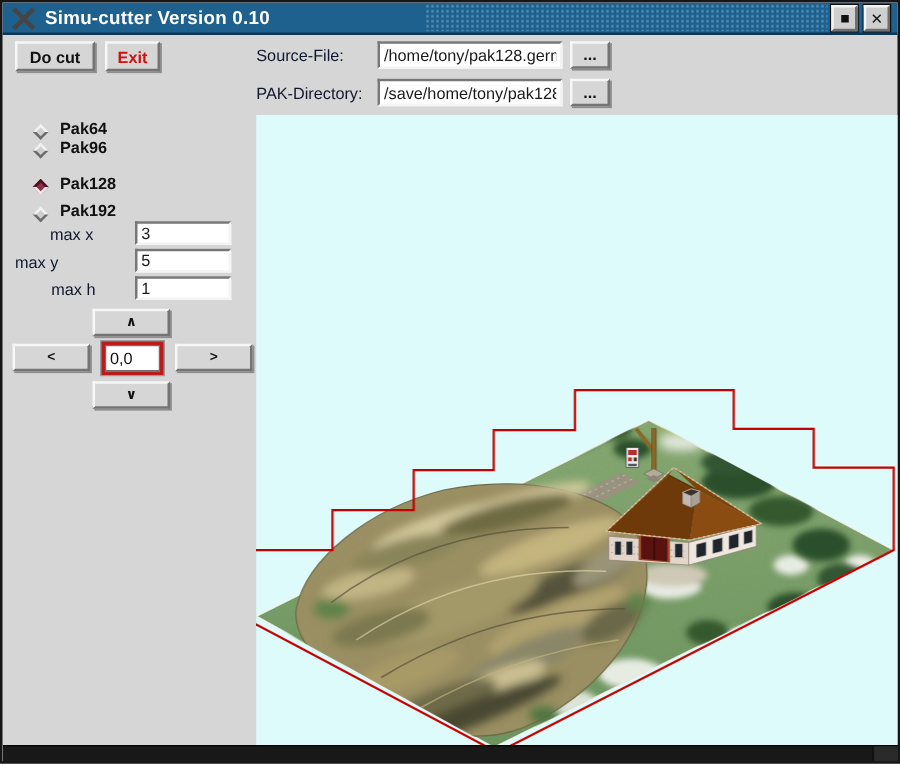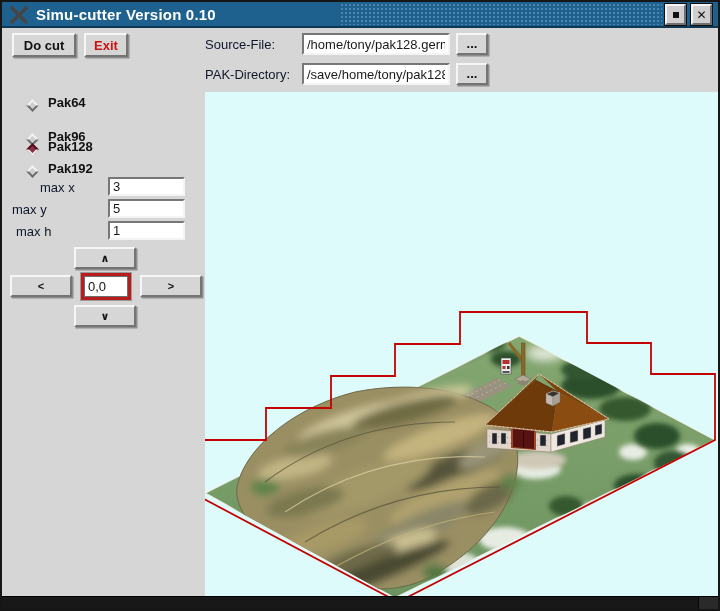--- a/index.html
+++ b/index.html
@@ -120,38 +120,38 @@
     <button class="btn browse src-browse">...</button>
 
     <span class="lbl pak-lbl">PAK-Directory:</span>
     <input class="field pak-input" value="/save/home/tony/pak128." style="">
     <button class="btn browse pak-browse">...</button>
 
     <div class="radio-row" style="top:64px">
       <span class="diamond"></span>
       <span class="rlabel">Pak64</span>
     </div>
-    <div class="radio-row" style="top:98px">
+    <div class="radio-row" style="top:79px">
       <span class="diamond"></span>
       <span class="rlabel">Pak96</span>
     </div>
     <div class="radio-row selected" style="top:108px">
       <span class="diamond"></span>
       <span class="rlabel">Pak128</span>
     </div>
     <div class="radio-row" style="top:130px">
       <span class="diamond"></span>
       <span class="rlabel">Pak192</span>
     </div>
 
     <span class="lbl" style="left:36px;top:150px">max x</span>
     <input class="field dim-input" style="top: 147px;" value="3">
     <span class="lbl" style="left:8px;top:172px">max y</span>
     <input class="field dim-input" style="top: 169px;" value="5">
-    <span class="lbl" style="left:12px;top:194px">max h</span>
+    <span class="lbl" style="left:37px;top:194px">max h</span>
     <input class="field dim-input" style="top: 191px;" value="1">
 
     <button class="btn nav-btn" style="left:70px;top:217px;width:62px;height:22px">∧</button>
     <button class="btn nav-btn" style="left:6px;top:245px;width:62px;height:22px">&lt;</button>
     <input class="pos-field" value="0,0" style="">
     <button class="btn nav-btn" style="left:136px;top:245px;width:62px;height:22px">&gt;</button>
     <button class="btn nav-btn" style="left:70px;top:275px;width:62px;height:22px">∨</button>
 
     <div class="canvas">
       <svg width="515" height="507" viewBox="0 0 515 507">

